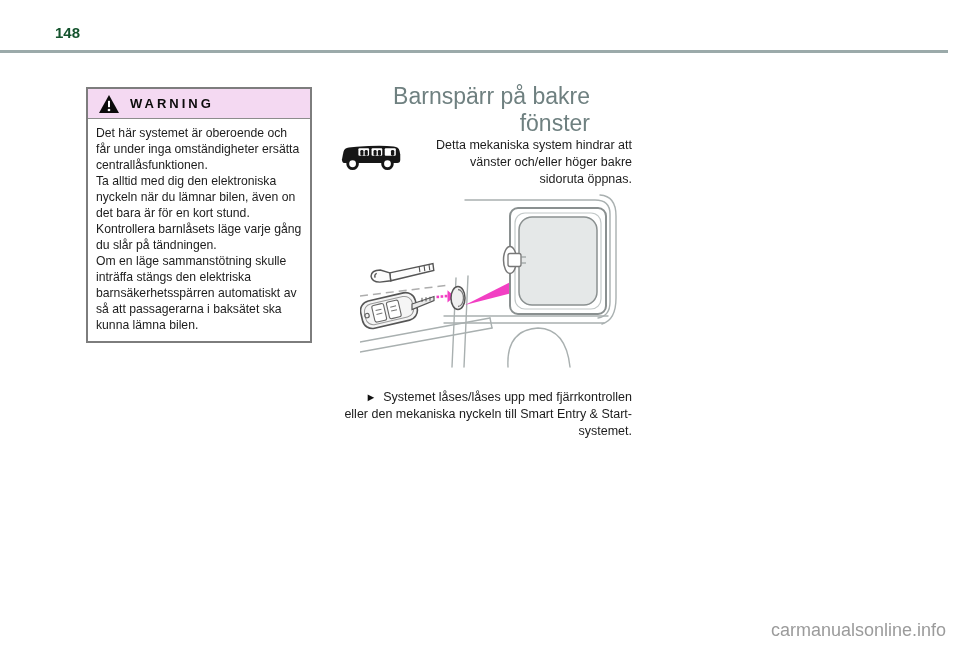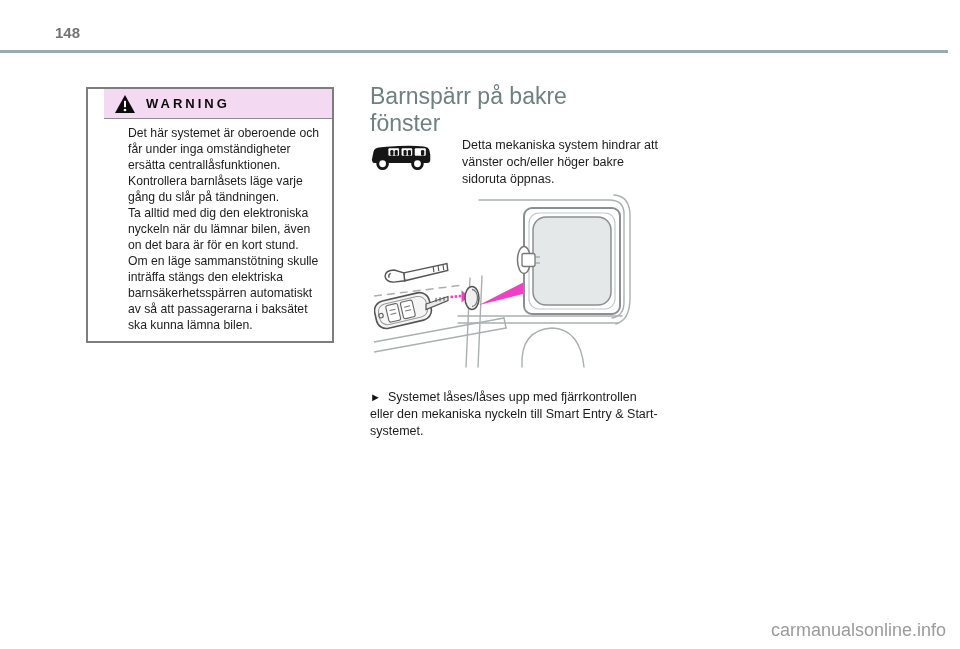--- a/index.html
+++ b/index.html
@@ -15,37 +15,36 @@
     background: #ffffff;
     overflow: hidden;
   }
 
   
   .page-number {
     position: absolute;
     left: 55px; top: 24px;
     font-size: 15px;
     font-weight: bold;
-    color: #737373;
+    color: #14532d;
   }
   .top-rule {
     position: absolute;
     left: 0; top: 50px;
     width: 948px; height: 3px;
     background: var(--rule-gray, #9baaaa);
   }
 
   
   .warning-box {
     position: absolute;
     left: 86px; top: 87px;
-    width: 248px;
+    width: 226px;
     border: 2px solid #7d7d7d;
     background: #ffffff;
-    padding-left: 16px;
   }
   .warning-header {
     display: flex;
     align-items: center;
     gap: 10px;
     height: 30px;
     padding: 0 10px;
     background: var(--warning-header-bg, #f4d9f2);
     border-bottom: 1px solid #8d8d8d;
   }
@@ -53,29 +52,29 @@
     font-size: 13px;
     font-weight: bold;
     letter-spacing: 3px;
     color: #0b0b0b;
   }
   .warning-body {
     padding: 6px 7px 8px 8px;
     font-size: 12.2px;
     line-height: 16px;
     color: #1c1c1c;
-    margin-left: 16px;
   }
   .warning-body p { margin: 0; }
 
   
   .section {
     position: absolute;
-    left: 370px; top: 83px;
+    left: 340px; top: 83px;
     width: 292px;
+    text-align: right;
   }
   .section-title {
     width: 250px;
     font-size: 23px;
     font-weight: normal;
     line-height: 27px;
     color: var(--heading, #6f8080);
   }
   .intro-row {
     display: flex;
@@ -126,22 +125,22 @@
         <svg width="22" height="20" viewBox="0 0 24 22" aria-hidden="true">
           <polygon points="12,1 23,21 1,21" fill="#0b0b0b"></polygon>
           <rect x="10.9" y="7.5" width="2.2" height="7" fill="#ffffff"></rect>
           <circle cx="12" cy="17.6" r="1.5" fill="#ffffff"></circle>
         </svg>
       </span>
       <span class="warning-title">WARNING</span>
     </div>
     <div class="warning-body">
       <p>Det här systemet är oberoende och får under inga omständigheter ersätta centrallåsfunktionen.</p>
+      <p>Ta alltid med dig den elektroniska nyckeln när du lämnar bilen, även on det bara är för en kort stund.</p>
       <p>Kontrollera barnlåsets läge varje gång du slår på tändningen.</p>
-      <p>Ta alltid med dig den elektroniska nyckeln när du lämnar bilen, även on det bara är för en kort stund.</p>
       <p>Om en läge sammanstötning skulle inträffa stängs den elektriska barnsäkerhetsspärren automatiskt av så att passagerarna i baksätet ska kunna lämna bilen.</p>
     </div>
   </div>
 
   <div class="section">
     <h1 class="section-title">Barnspärr på bakre fönster</h1>
 
     <div class="intro-row">
       <span class="van-icon-wrap">
         <svg width="62" height="33" viewBox="0 0 64 34" aria-hidden="true">

